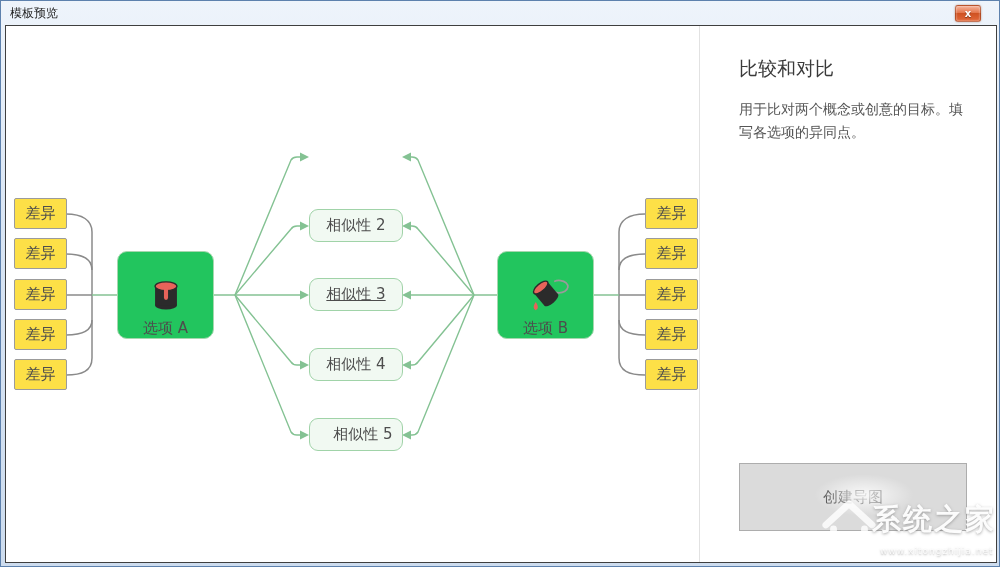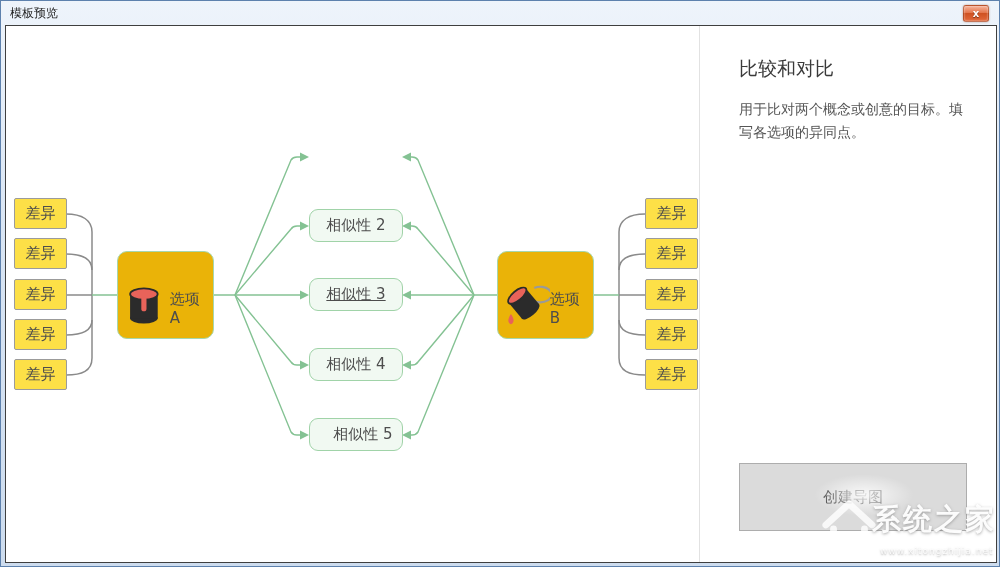--- a/index.html
+++ b/index.html
@@ -2,42 +2,42 @@
 <html><head>
 <meta charset="utf-8">
 <style>
   * { margin:0; padding:0; box-sizing:border-box; }
   html,body { width:1000px; height:567px; font-family:"DejaVu Sans","Liberation Sans",sans-serif; }
   .window {
     position:relative; width:1000px; height:567px;
     background:linear-gradient(180deg,#eef4fb 0%,#d9e5f4 40%,#cddcee 100%);
     border:1px solid #5d81ad; overflow:hidden;
   }
-  .titlebar { position:absolute; left:0; top:0; right:4px; height:40px; }
+  .titlebar { position:absolute; left:0; top:0; right:12px; height:40px; }
   .titlebar-text { position:absolute; left:9px; top:4px; font-size:12px; color:#1f1f1f; }
   .close-btn {
     position:absolute; right:6px; top:4px; width:26px; height:17px;
     background:linear-gradient(180deg,#f6b39b 0%,#e4764c 45%,#cf5222 50%,#e2683a 100%);
     border:1px solid #96422286; border-radius:3px; box-shadow:inset 0 0 2px rgba(255,255,255,.7), 0 0 2px rgba(120,60,30,.5);
     color:#fff; font-size:10px; font-weight:bold; text-align:center; line-height:15px; cursor:pointer;
     text-shadow:0 1px 1px rgba(0,0,0,.45);
   }
   .content {
     position:absolute; left:4px; top:24px; width:992px; height:538px;
     background:#ffffff; border:1px solid #3f3f3f; overflow:hidden;
   }
   .canvas { position:absolute; left:0; top:0; width:694px; height:536px; }
   .connector-svg { position:absolute; left:0; top:0; }
   .divider { position:absolute; left:693px; top:0; bottom:0; width:1px; background:#e2e2e2; }
 
   .node { position:absolute; display:flex; align-items:center; justify-content:center; color:#4d4d4d; }
   .sim-node { left:303px; width:94px; height:33px; background:#f1f9f2; border:1.5px solid #a0d3a8; border-radius:9px; font-size:15px; }
   .diff-node { width:53px; height:31px; background:#fde047; border:1.5px solid #9b9b9b; border-radius:2px; font-size:15px; }
-  .option-node { width:97px; height:88px; top:225px; background:#eab308; border:1.5px solid #a6d7ae; border-radius:10px;
-                 flex-direction:row; font-size:15px; padding-top:24px; }
+  .option-node { width:97px; height:88px; top:225px; background:#22c55e; border:1.5px solid #a6d7ae; border-radius:10px;
+                 flex-direction:column; font-size:15px; padding-top:24px; }
   .option-node .icon { width:54px; height:54px; }
   .option-node .opt-label { margin-top:2px; }
 
   .panel { position:absolute; left:694px; top:0; right:0; bottom:0; background:#fff; }
   .panel-title { margin:30px 0 0 39px; font-size:19px; color:#3a3a3a; font-weight:400; }
   .panel-desc { margin:16px 0 0 39px; width:234px; font-size:14px; color:#555; line-height:1.65; }
   .create-btn {
     position:absolute; left:39px; top:437px; width:228px; height:68px;
     background:#dbdbdb; border:1px solid #adadad; font-size:15px; color:#3f3f3f;
     font-family:"DejaVu Sans","Liberation Sans",sans-serif; cursor:pointer; z-index:1;

